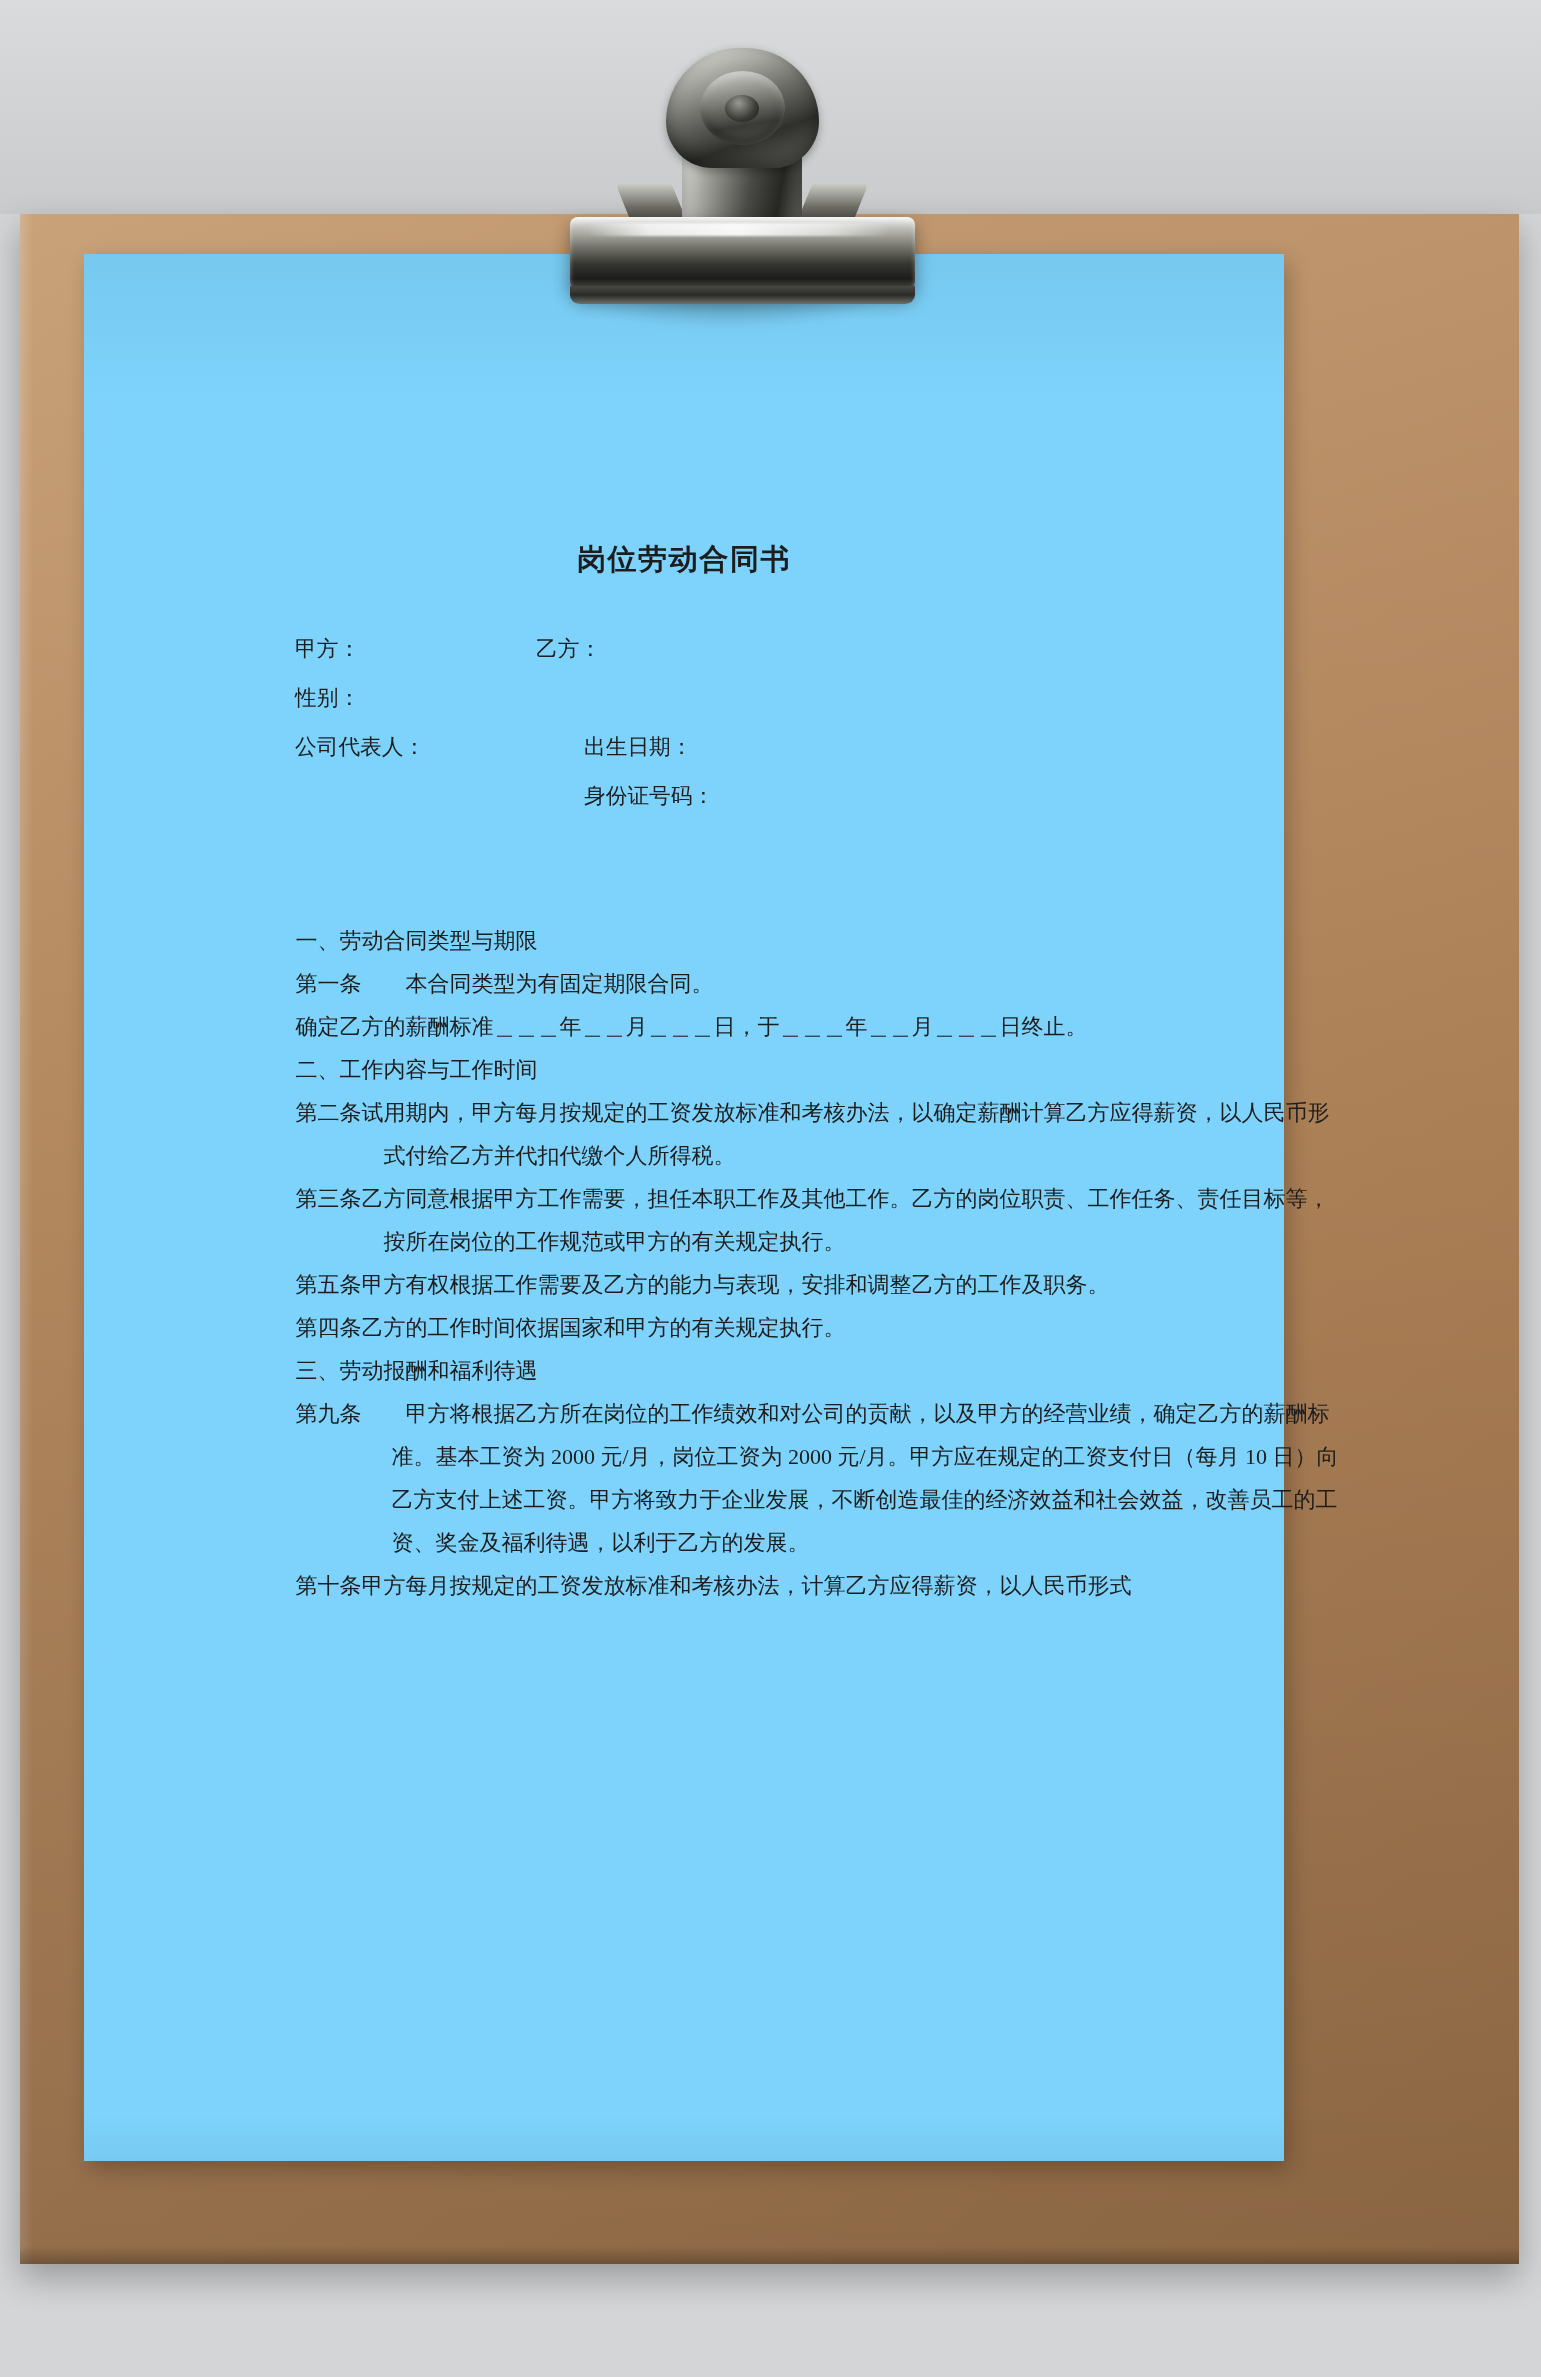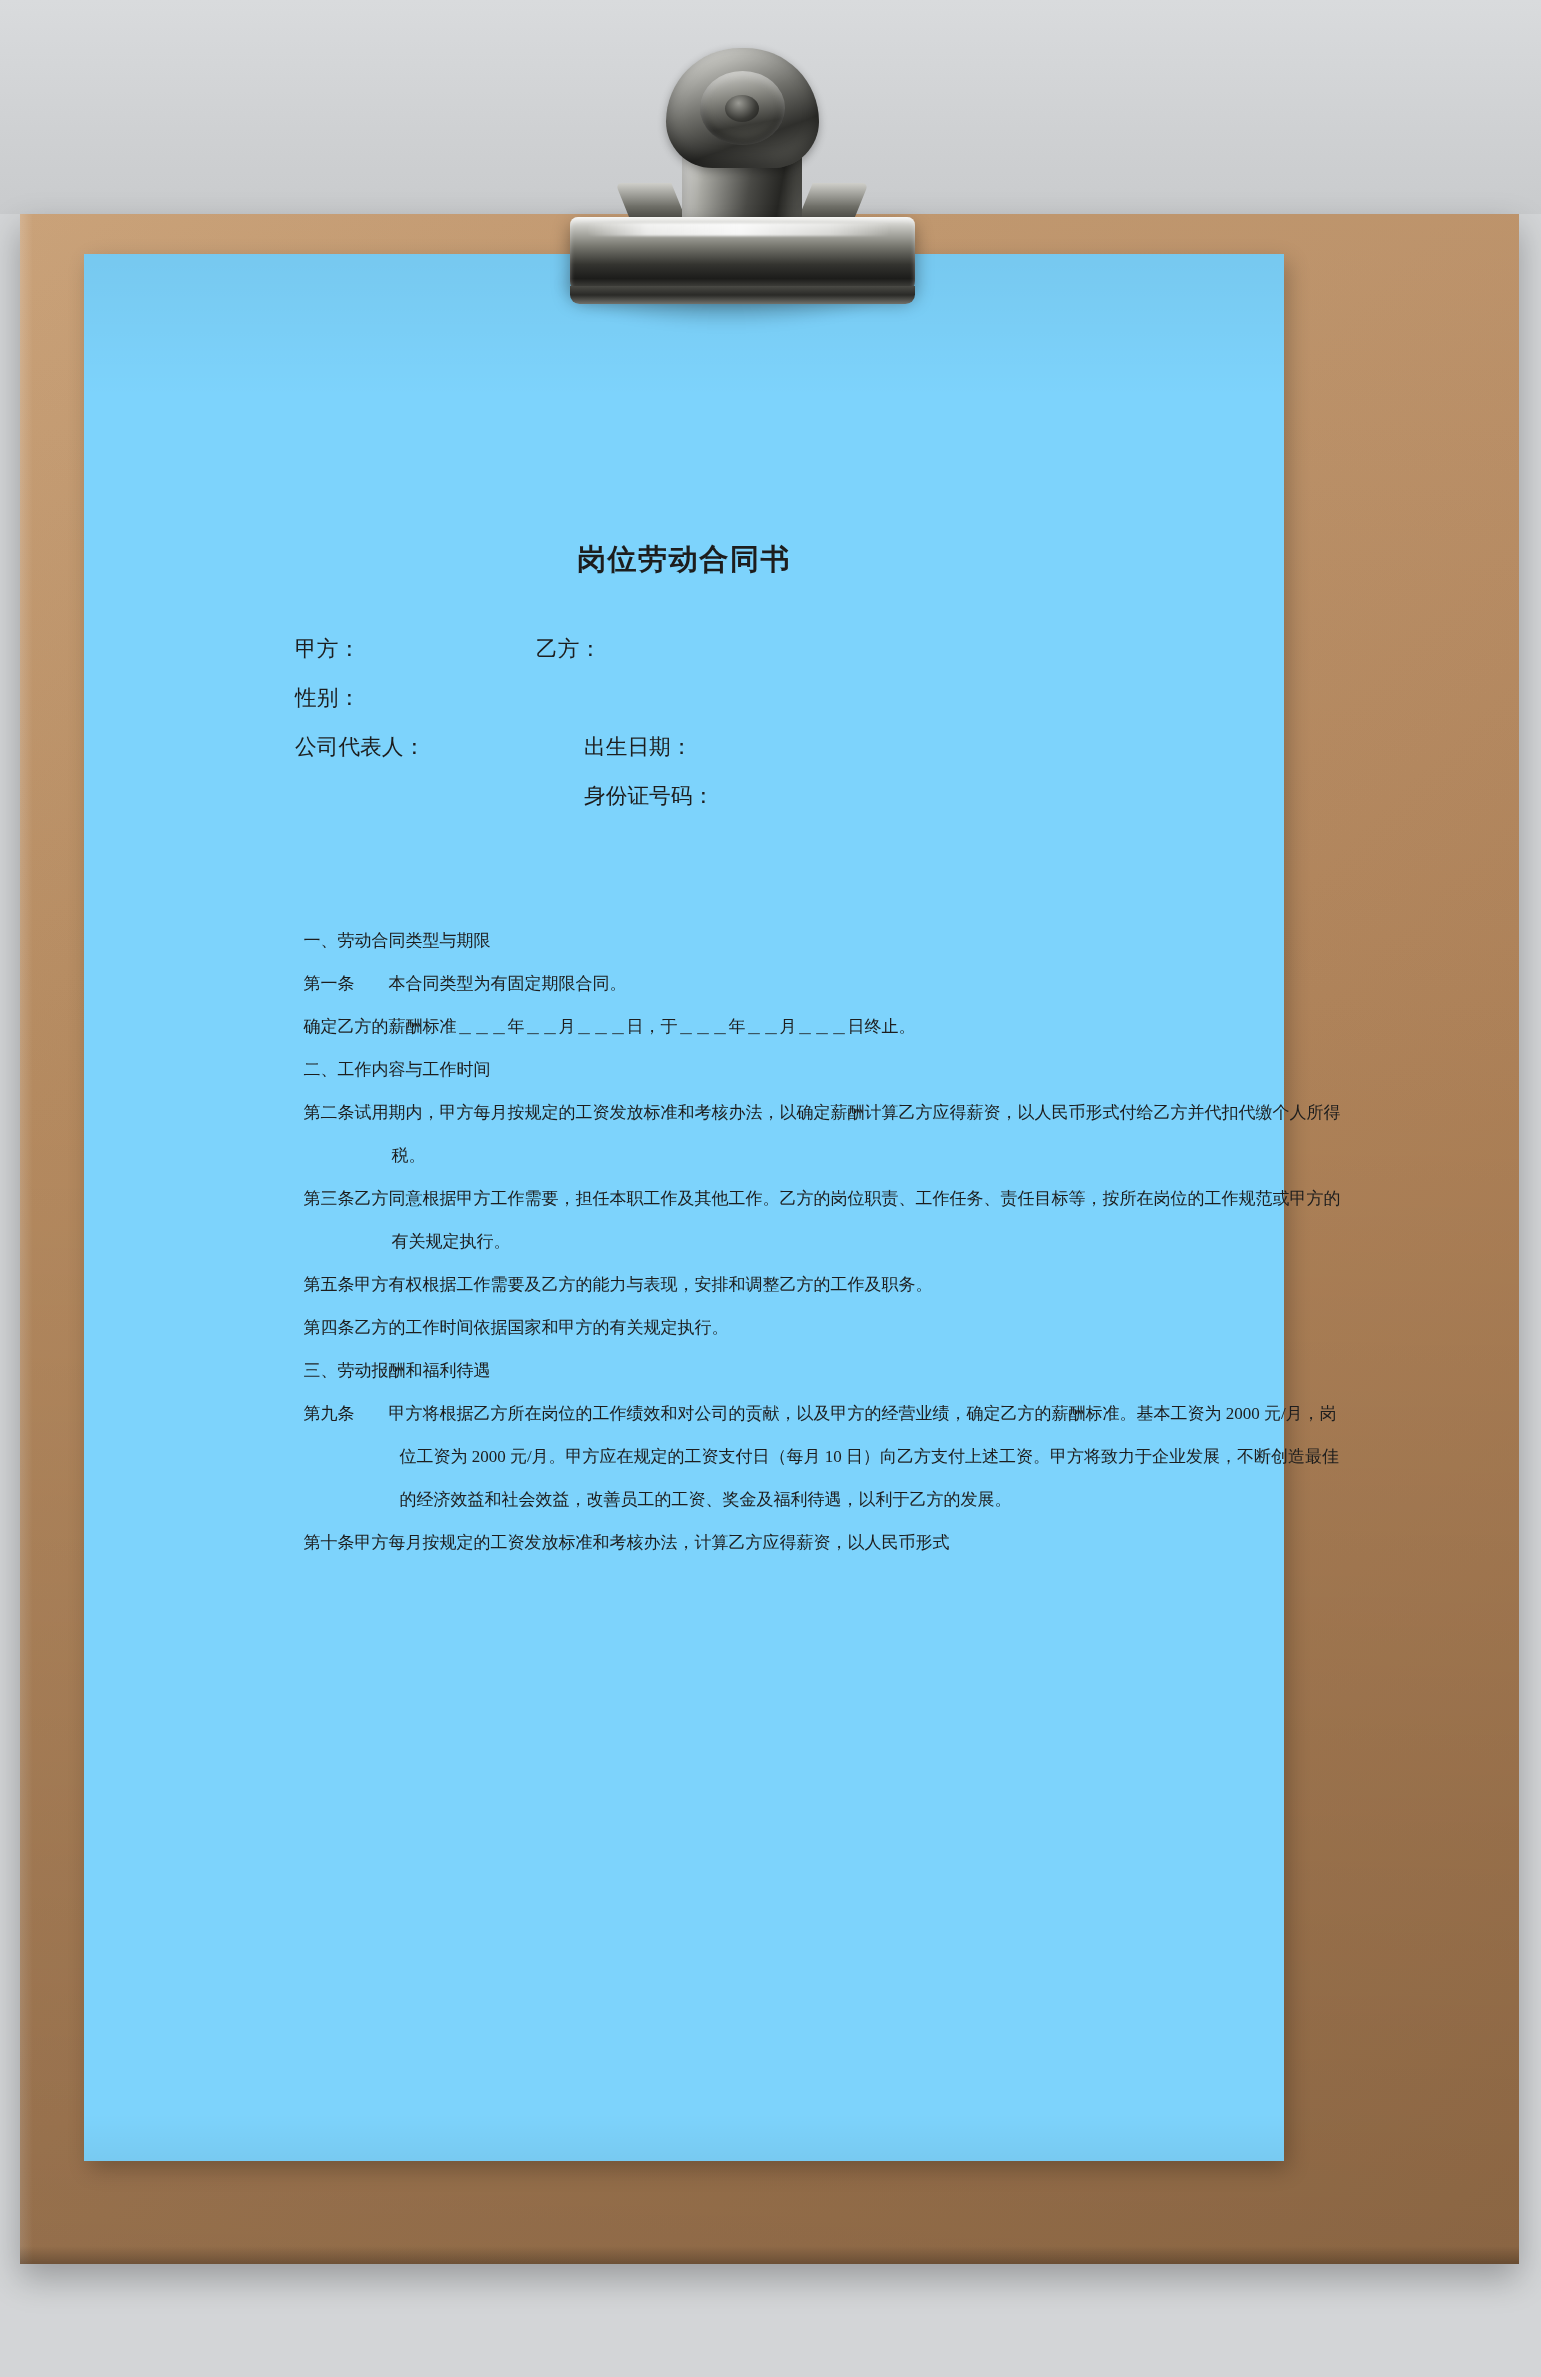--- a/index.html
+++ b/index.html
@@ -202,24 +202,24 @@
   }
   .p-intro {
     left: 211px;
     top: 562px;
     width: 1043px;
     text-indent: 45px;
   }
 
   .clause-list {
     position: absolute;
-    left: 205px;
+    left: 197px;
     top: 665px;
     width: 1060px;
-    font-size: 17px;
+    font-size: 22px;
     line-height: 43px;
   }
   .sec-head { margin-left: 30.5px; }
   .cl {
     display: block;
     margin-left: 14.4px;
     text-indent: 0;
   }
   .cl-ind { padding-left: 0; }
   .cl-hang { padding-left: 88px; text-indent: -88px; }

